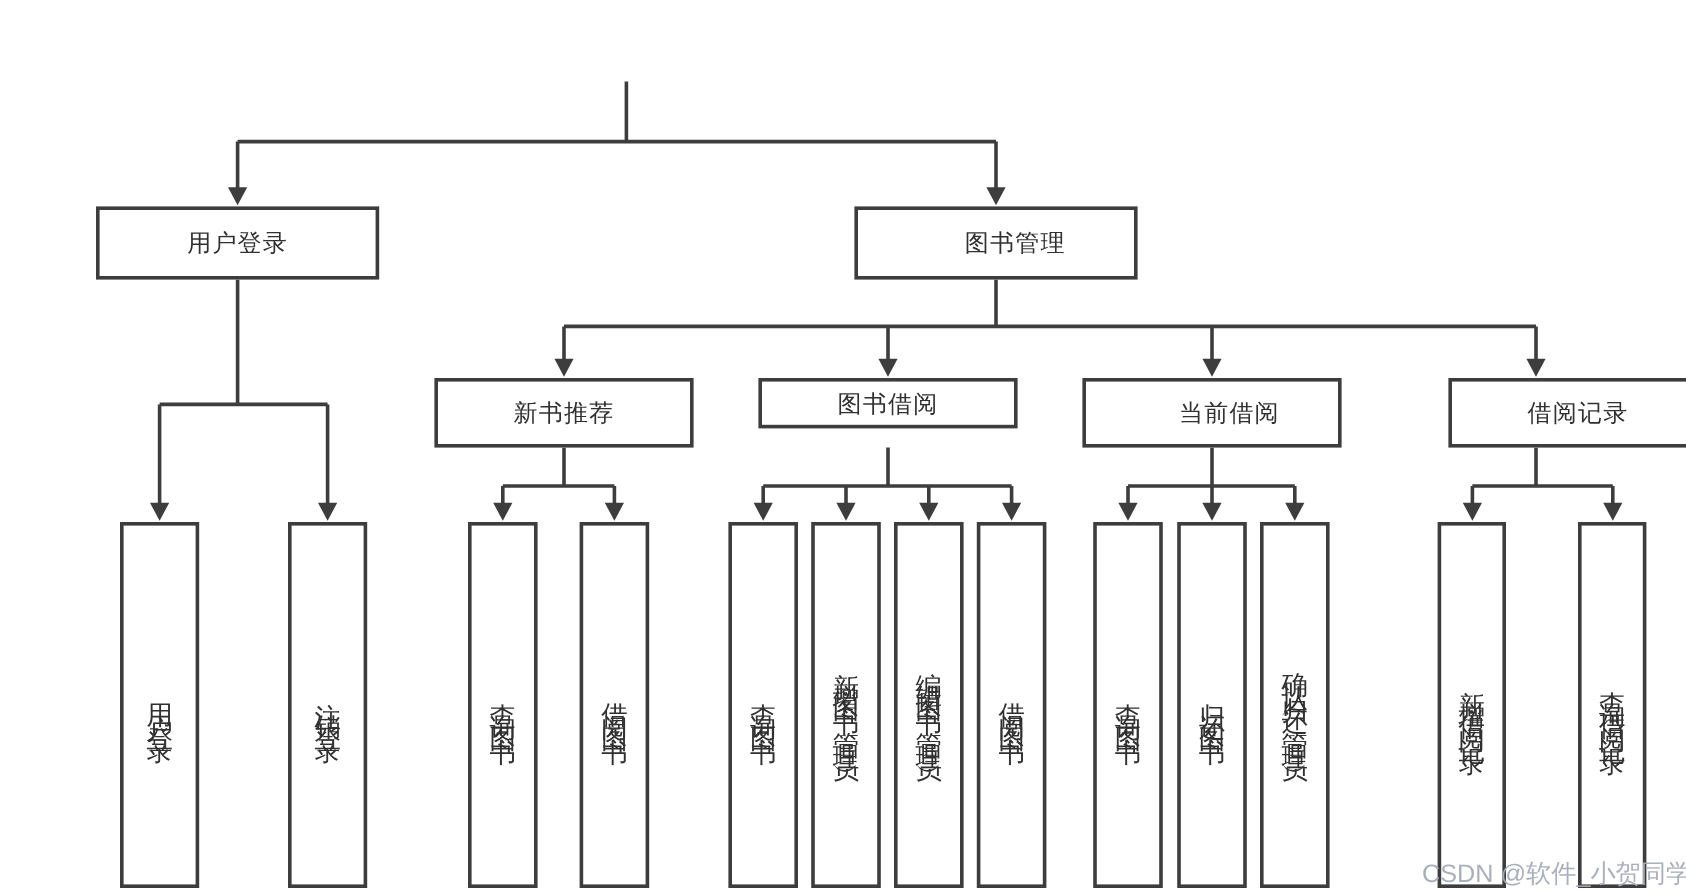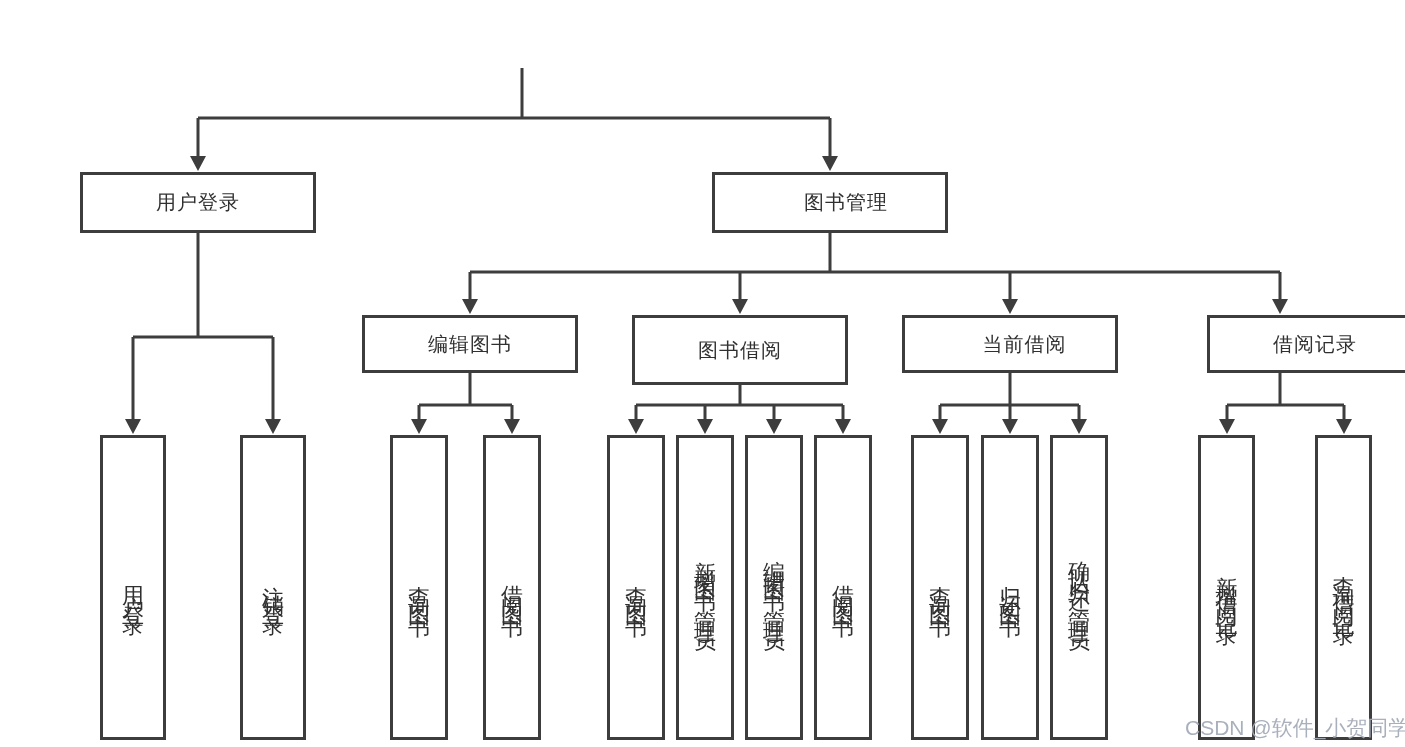--- a/index.html
+++ b/index.html
@@ -83,22 +83,22 @@
       <polygon points="1071,419 1087,419 1079,434"></polygon>
       <polygon points="1219,419 1235,419 1227,434"></polygon>
       <polygon points="1336,419 1352,419 1344,434"></polygon>
     </g>
   </svg>
 
 
   <div class="box h" style="left:80px; top:172px; width:236px; height:61px;">用户登录</div>
   <div class="box h" style="left:712px; top:172px; width:236px; height:61px;padding-left:32px;">图书管理</div>
 
-  <div class="box h" style="left:362px; top:315px; width:216px; height:58px;">编辑图书</div>
-  <div class="box h" style="left:632px; top:315px; width:216px; height:70px;">图书借阅</div>
+  <div class="box h" style="left:362px; top:315px; width:216px; height:58px;">新书推荐</div>
+  <div class="box h" style="left:632px; top:315px; width:216px; height:42px;">图书借阅</div>
   <div class="box h" style="left:902px; top:315px; width:216px; height:58px;padding-left:29px;">当前借阅</div>
   <div class="box h" style="left:1172px; top:315px; width:216px; height:58px;margin-left:35px;">借阅记录</div>
 
   <div class="box v" style="left:100px; top:435px; width:66px; height:305px;">用户登录</div>
   <div class="box v" style="left:240px; top:435px; width:66px; height:305px;">注销登录</div>
 
   <div class="box v" style="left:390px; top:435px; width:58px; height:305px;">查询图书</div>
   <div class="box v" style="left:483px; top:435px; width:58px; height:305px;">借阅图书</div>
 
   <div class="box v" style="left:607px; top:435px; width:58px; height:305px;">查询图书</div>

